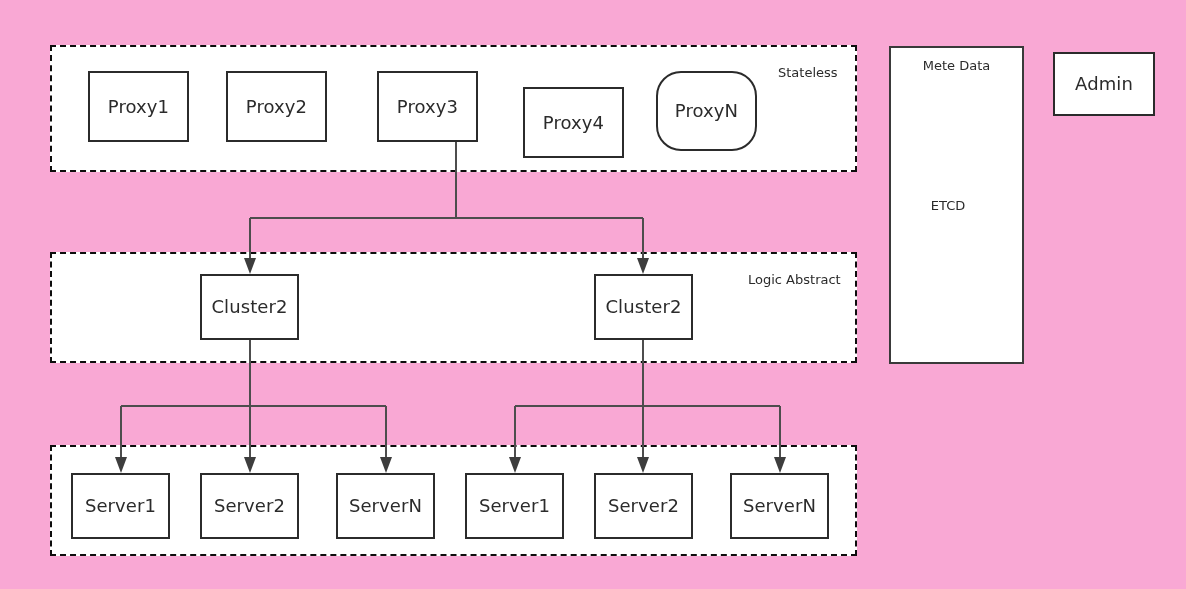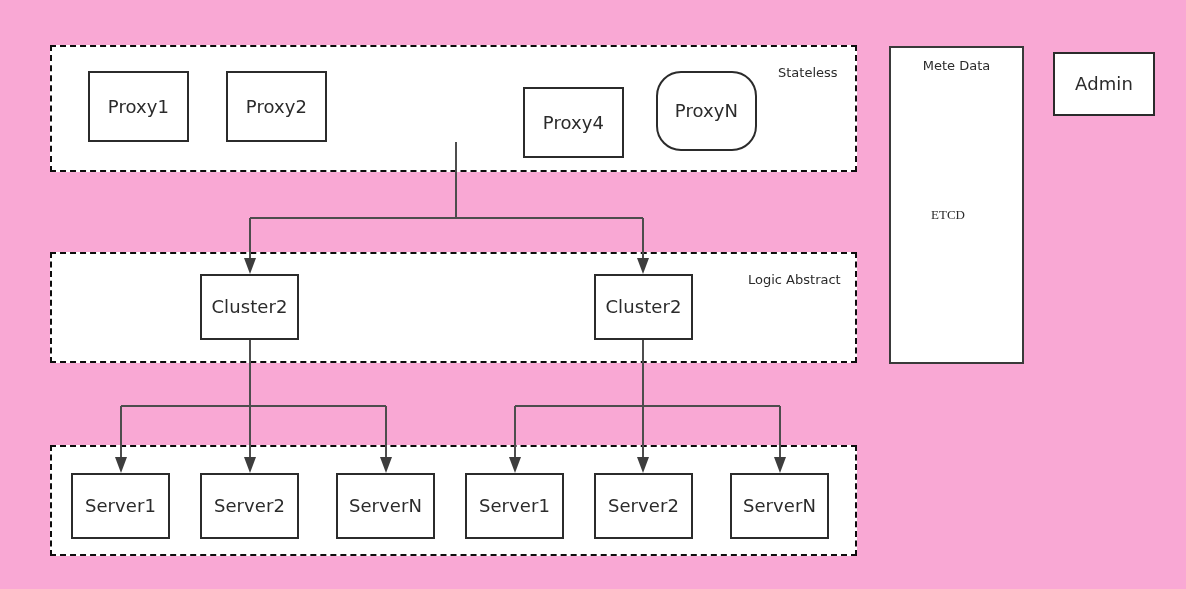--- a/index.html
+++ b/index.html
@@ -80,41 +80,42 @@
 </head>
 <body>
 
 <div id="canvas">
 
   <div class="zone" style="left:50px; top:45px; width:807px; height:127px;"></div>
   <div class="zone-label" style="left:778px; top:66px;">Stateless</div>
 
   <div class="node" style="left:88px; top:71px; width:101px; height:71px;">Proxy1</div>
   <div class="node" style="left:226px; top:71px; width:101px; height:71px;">Proxy2</div>
+  <div class="node" style="left:377px; top:71px; width:101px; height:71px;">Proxy3</div>
   <div class="node" style="left:523px; top:87px; width:101px; height:71px;">Proxy4</div>
   <div class="node" style="left:656px; top:71px; width:101px; height:80px;border-radius:25px;">ProxyN</div>
 
   <div class="zone" style="left:50px; top:252px; width:807px; height:111px;"></div>
   <div class="zone-label" style="left:748px; top:273px;">Logic Abstract</div>
 
   <div class="node" style="left:200px; top:274px; width:99px; height:66px;">Cluster2</div>
   <div class="node" style="left:594px; top:274px; width:99px; height:66px;">Cluster2</div>
 
   <div class="zone" style="left:50px; top:445px; width:807px; height:111px;"></div>
 
   <div class="node" style="left:71px; top:473px; width:99px; height:66px;">Server1</div>
   <div class="node" style="left:200px; top:473px; width:99px; height:66px;">Server2</div>
   <div class="node" style="left:336px; top:473px; width:99px; height:66px;">ServerN</div>
   <div class="node" style="left:465px; top:473px; width:99px; height:66px;">Server1</div>
   <div class="node" style="left:594px; top:473px; width:99px; height:66px;">Server2</div>
   <div class="node" style="left:730px; top:473px; width:99px; height:66px;">ServerN</div>
 
   <div class="panel" style="left:889px; top:46px; width:135px; height:318px;"></div>
   <div class="panel-label" style="left:889px; top:59px; width:135px;">Mete Data</div>
-  <div class="panel-label" style="left:889px; top:208px; width:118px;font-family:Liberation Serif, serif;">ETCD</div>
+  <div class="panel-label" style="left:889px; top:199px; width:118px;">ETCD</div>
 
   <div class="node" style="left:1053px; top:52px; width:102px; height:64px;">Admin</div>
 
   <svg id="wires" viewBox="0 0 1186 589" xmlns="http://www.w3.org/2000/svg">
 
     <path d="M 456 142 L 456 218"></path>
     <path d="M 250 218 L 643 218"></path>
     <path d="M 250 218 L 250 262"></path>
     <polygon points="250,274 244,258 256,258"></polygon>
     <path d="M 643 218 L 643 262"></path>

